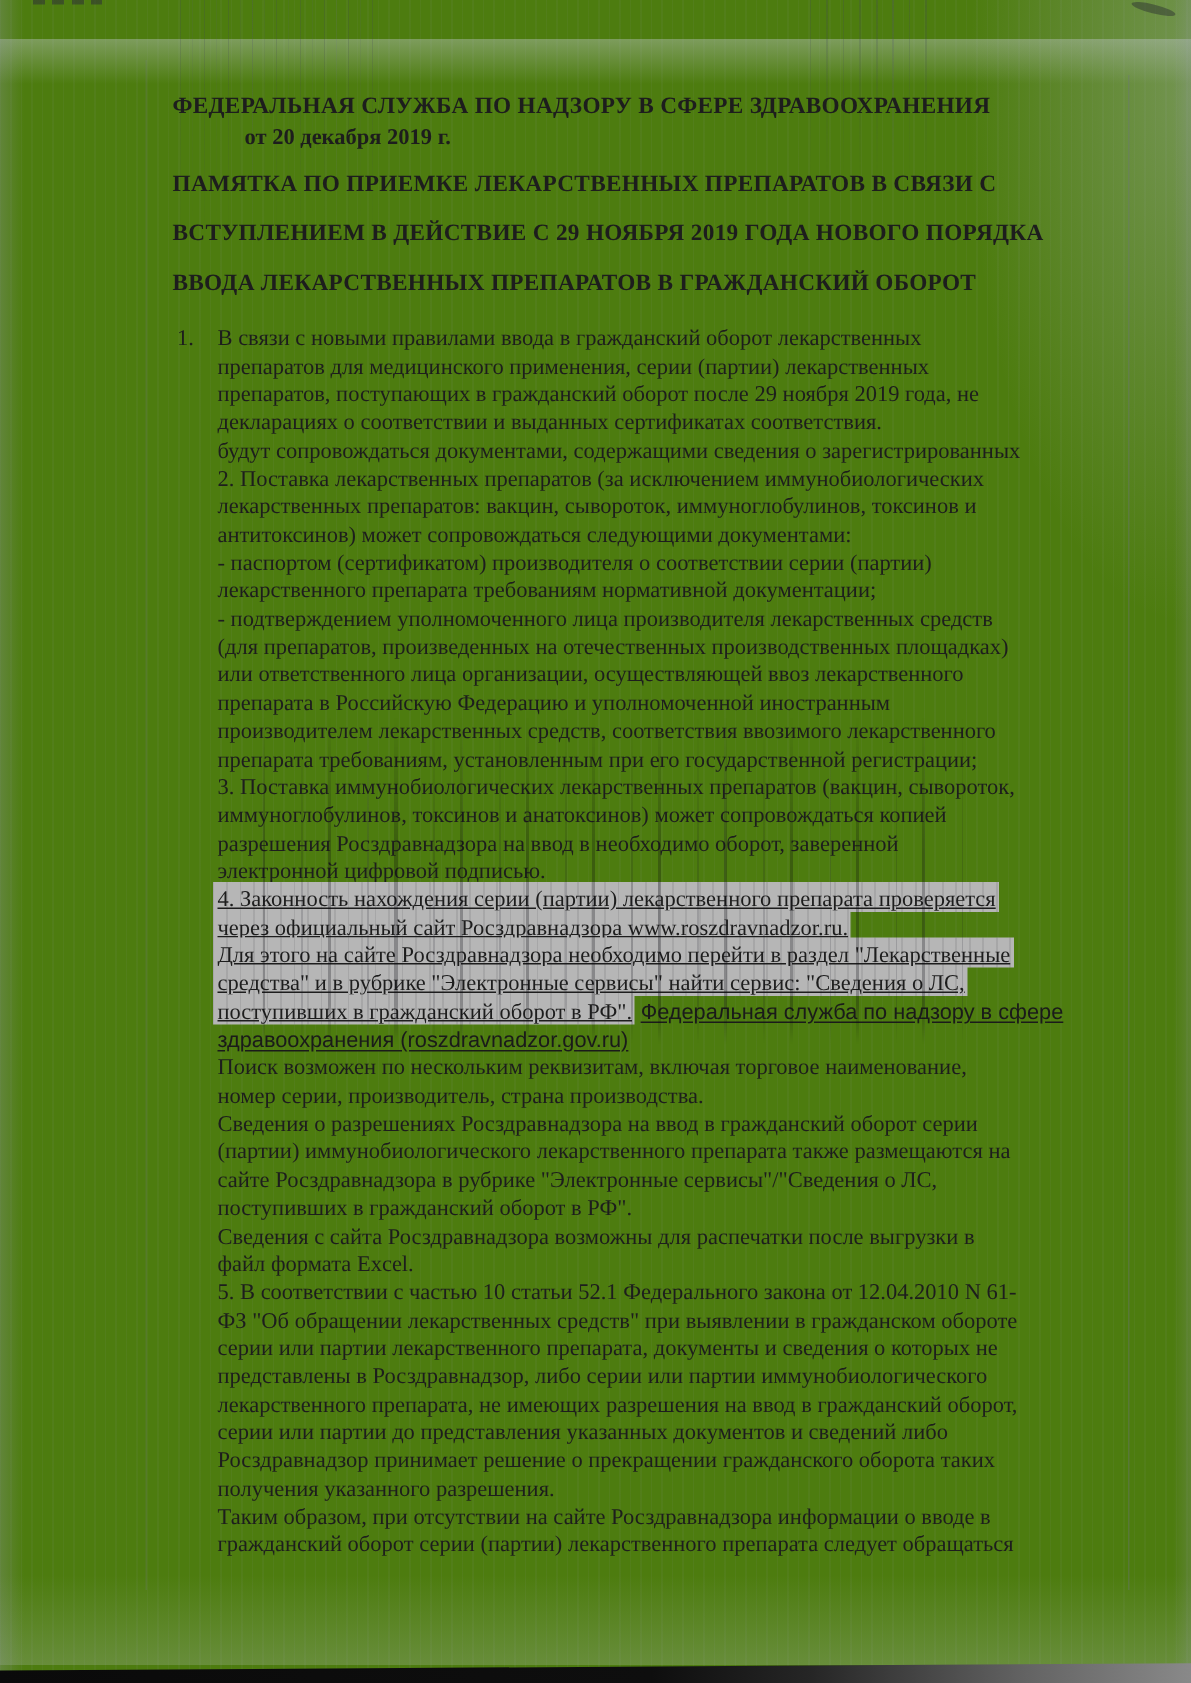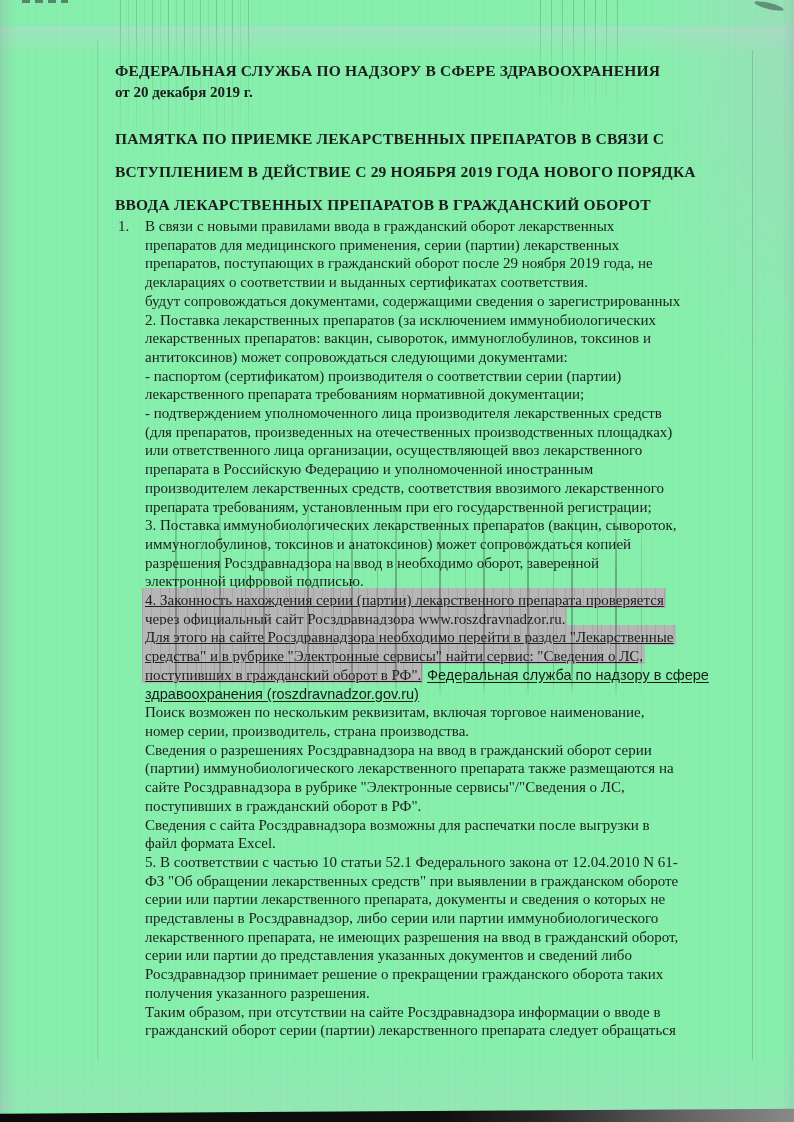--- a/index.html
+++ b/index.html
@@ -1,18 +1,18 @@
 <!DOCTYPE html>
 <html><head>
 <meta charset="utf-8">
 <style>
   html,body { margin:0; padding:0; background:#e9e9e7; }
   .page {
     position:relative; width:794px; height:1122px; margin:0 auto;
-    background:#86efac; overflow:hidden;
+    background:#4d7c0f; overflow:hidden;
     font-family:"Liberation Serif", serif; color:#1d1d1d;
   }
   
   .paper-lines { position:absolute; inset:0;
     background:repeating-linear-gradient(90deg, rgba(145,152,168,0.07) 0 1px, transparent 1px 7px);
   }
   .cloud-top { position:absolute; left:0; top:26px; width:100%; height:30px;
     background:linear-gradient(180deg, rgba(203,209,219,0.38), rgba(203,209,219,0)); }
   .cloud-right { position:absolute; right:0; top:0; width:150px; height:420px;
     background:radial-gradient(ellipse at 100% 15%, rgba(188,195,207,0.35), rgba(188,195,207,0) 70%); }
@@ -40,22 +40,22 @@
   .band-bottom { position:absolute; left:-10px; bottom:-3px; width:112%; height:14px;
     background:linear-gradient(90deg,#0a0a0a 0%,#0e0e0e 50%,#262626 62%,#636363 78%,#a6a6a6 100%);
     transform:rotate(-0.35deg); }
   .corner-tr { position:absolute; right:10px; top:3px; width:30px; height:6px;
     background:rgba(40,42,48,0.45); border-radius:50%; transform:rotate(14deg); }
   .corner-tl { position:absolute; left:22px; top:0; width:46px; height:3px;
     background:repeating-linear-gradient(90deg, rgba(45,47,54,0.55) 0 8px, transparent 8px 13px); }
   
   .header { position:absolute; left:115px; top:62px; font-weight:bold; white-space:nowrap; }
   .header .org  { font-size:15.5px; letter-spacing:0.2px; }
-  .header .date { font-size:15px; margin-top:4px; }
-  .title { position:absolute; left:115px; top:122px; font-weight:bold; }
+  .header .date { font-size:15px; margin-top:4px;margin-left:48px; }
+  .title { position:absolute; left:115px; top:106px; font-weight:bold; }
   .title div { line-height:33px; font-size:15.5px; letter-spacing:0.2px; white-space:nowrap; }
   .body { position:absolute; left:145px; top:217px; width:594px; font-size:15px; line-height:18.7px; }
   .line { white-space:nowrap; position:relative; }
   .num { position:absolute; left:-27px; }
   .hl  { background-color:#b6b6b6; margin-left:-3px; padding:4px 2px 0 3px;
          background-image:repeating-linear-gradient(90deg, rgba(30,30,36,0.10) 0 1px, transparent 1px 9px);text-decoration:underline; }
   .link { font-family:"Liberation Sans", sans-serif; font-size:14.5px; color:#1a1a1a;
           text-decoration:underline; text-underline-offset:2px; }
 </style>
 </head>

